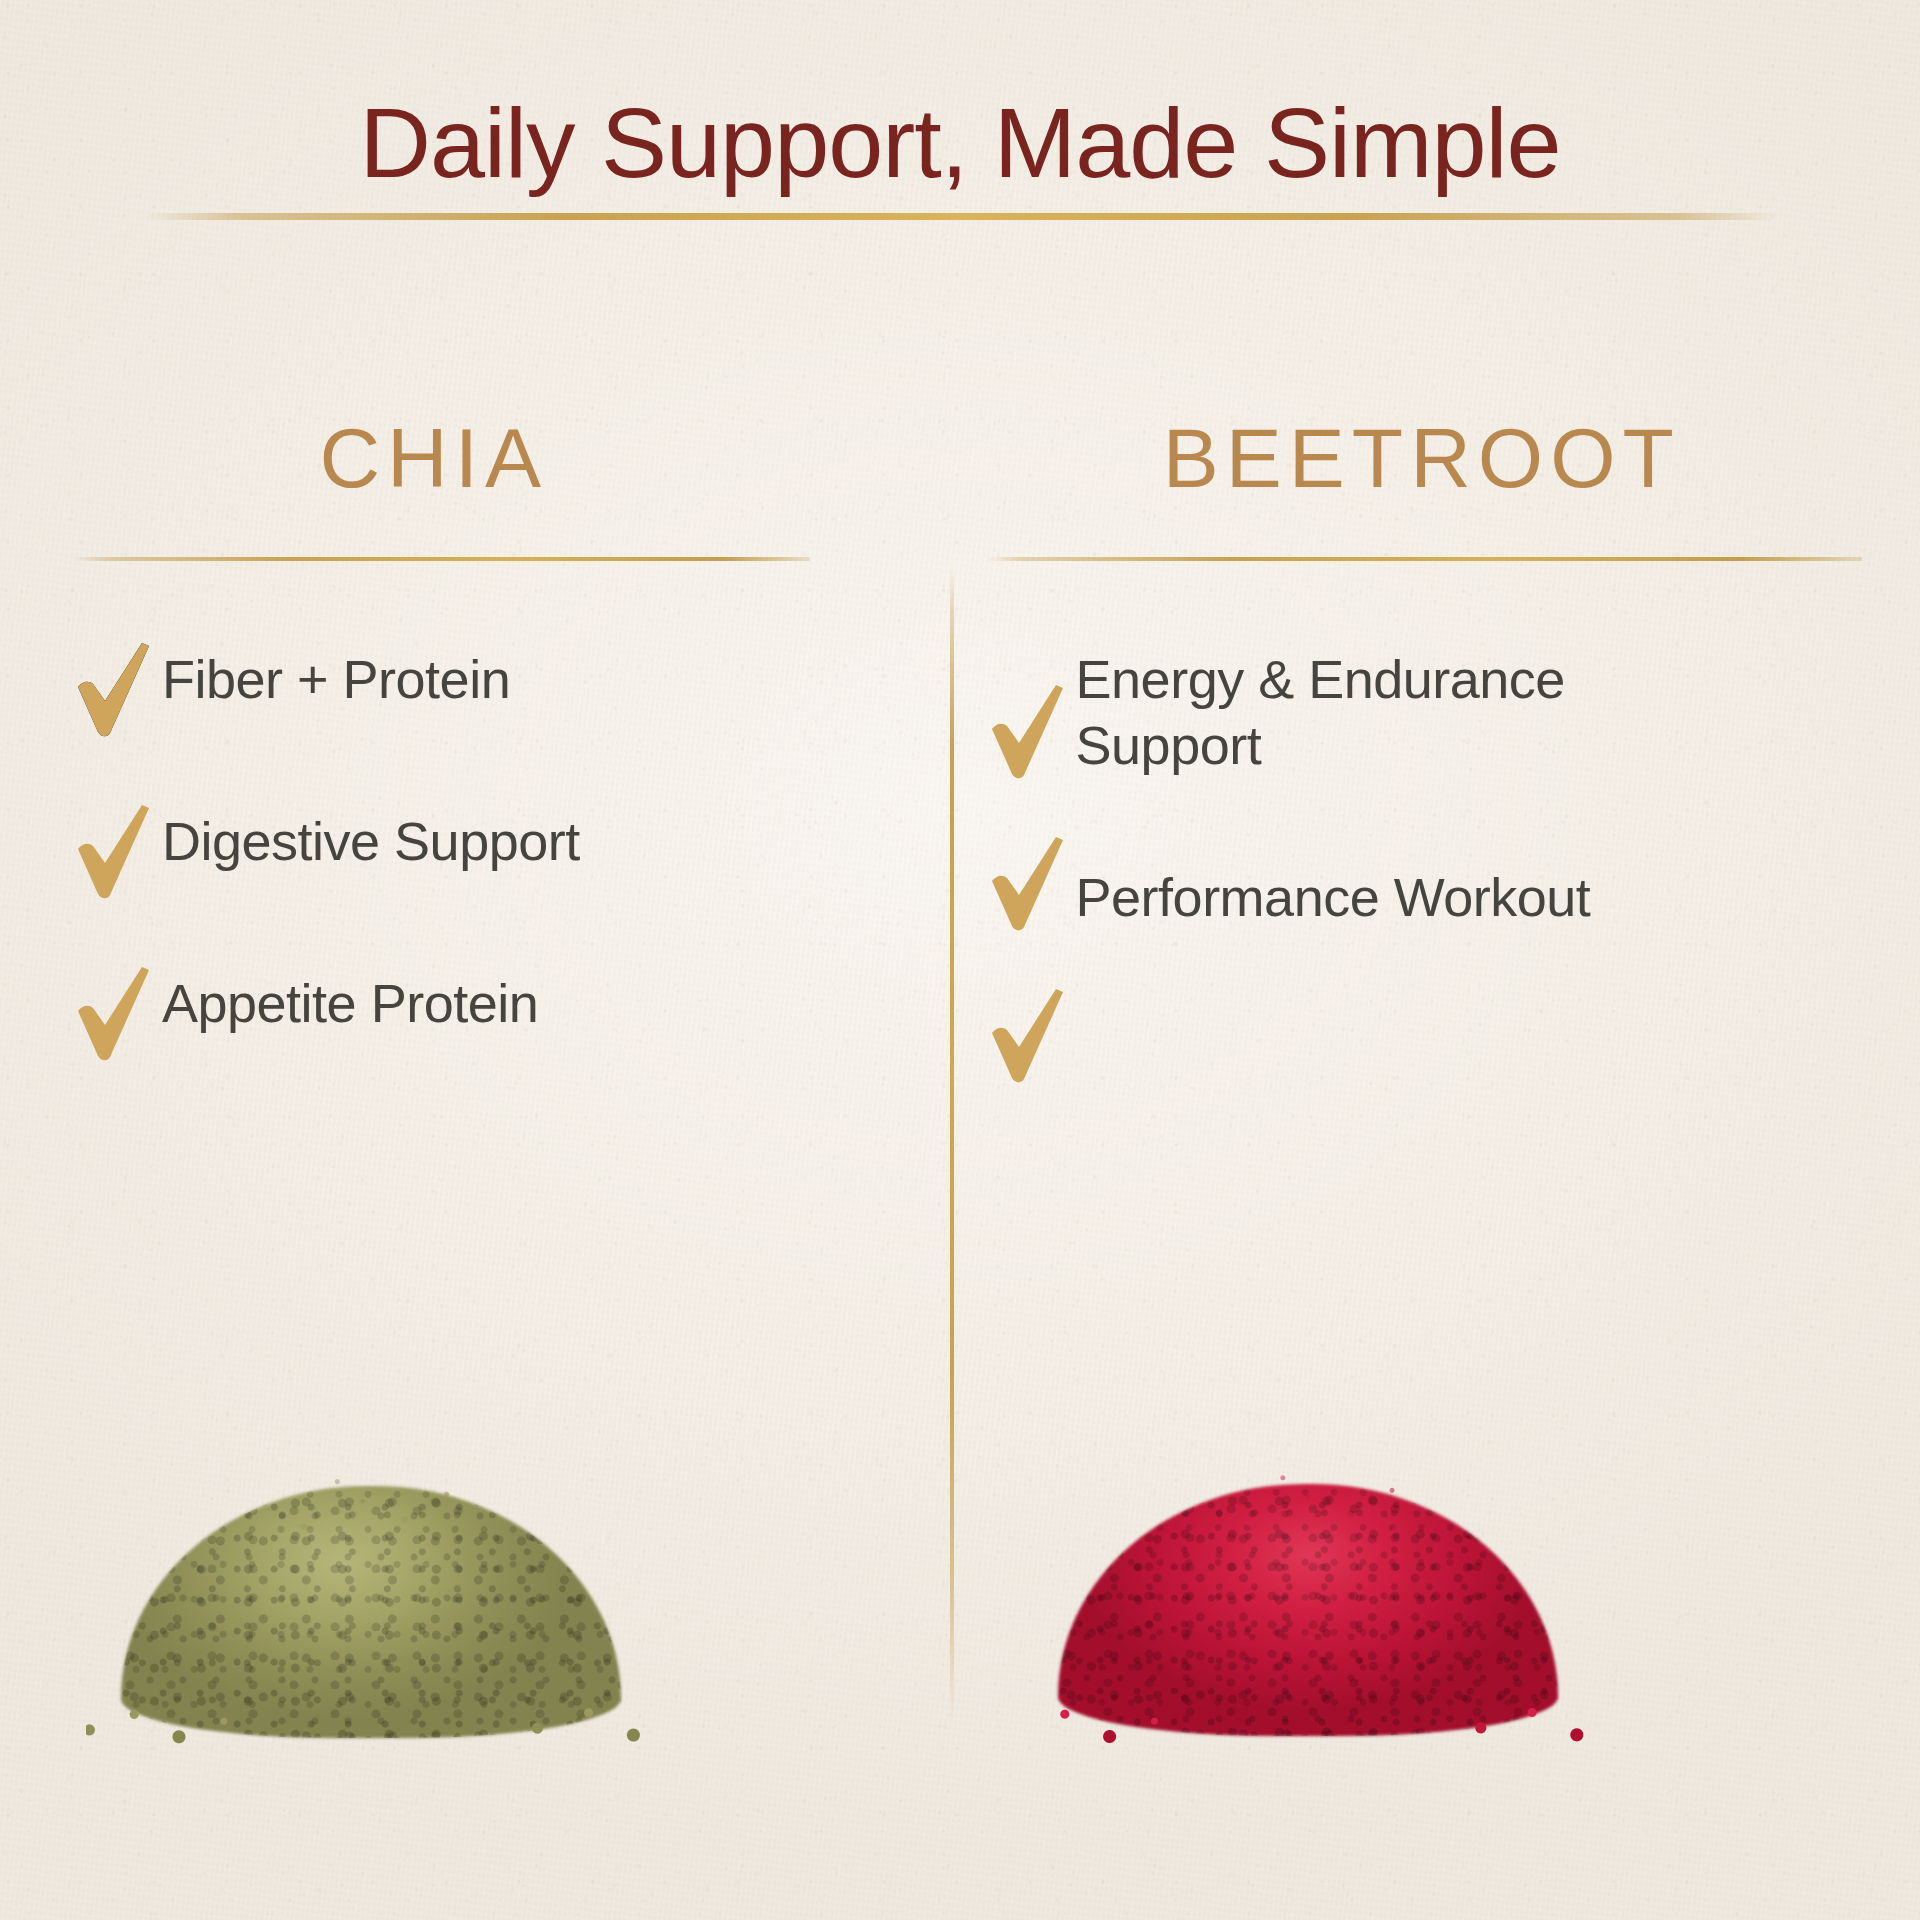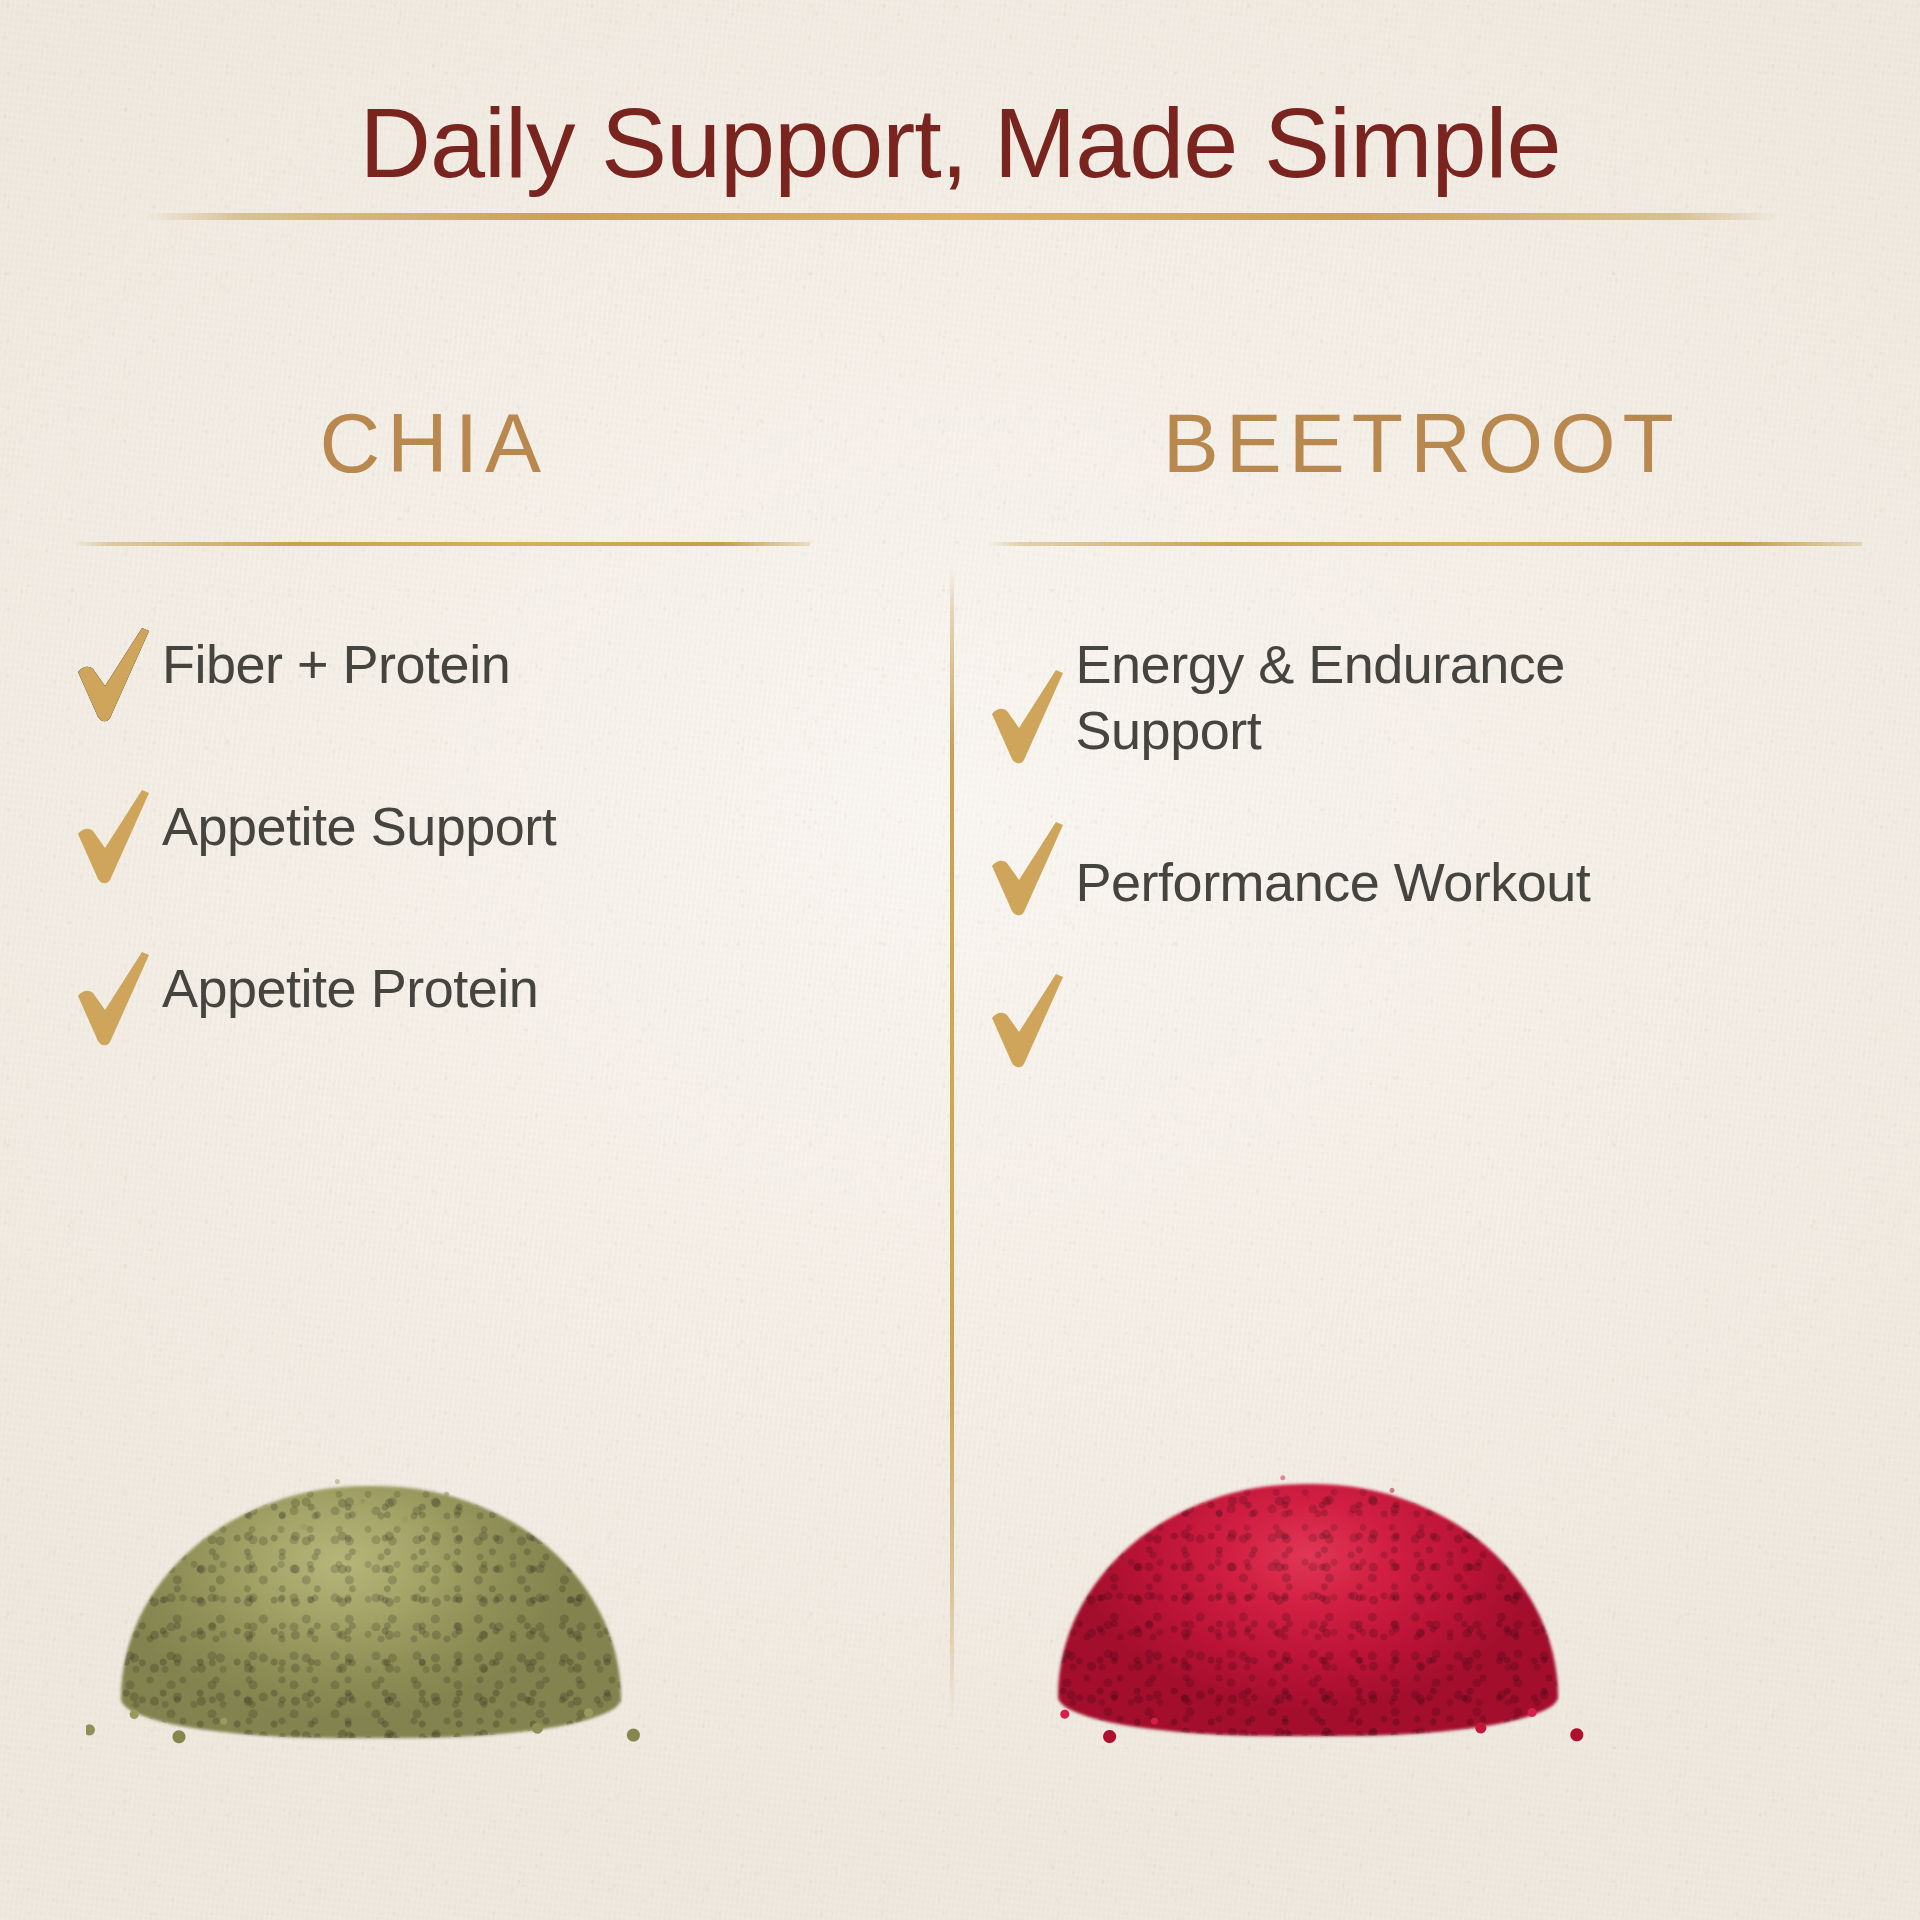--- a/index.html
+++ b/index.html
@@ -103,21 +103,21 @@
       #c5a056 16%,
       #cfa94f 42%,
       #c9a24f 70%,
       rgba(197,160,86,.55) 88%,
       rgba(197,160,86,0)  100%);
   }
 
   
   .cols {
     position:absolute;
-    top:401px; left:0; right:0;
+    top:416px; left:0; right:0;
     display:flex;
   }
   .col { position:relative; }
   .col-left  { width:950px; padding-left:72px;  padding-right:92px; }
   .col-right { width:1076px; padding-left:84px;  padding-right:58px; }
 
   .col-heading {
     font-family:"Liberation Sans", sans-serif;
     font-weight:400;
     font-size:84px;
@@ -327,21 +327,21 @@
           </span>
           <span class="benefit-text">Fiber + Protein</span>
         </div>
 
         <div class="benefit">
           <span class="check-icon">
             <svg viewBox="0 0 86 96" xmlns="http://www.w3.org/2000/svg">
               <path d="M6 46 C10 41 16 39 21 43 L33 60 L70 2 L77 5 L38 92 C35 97 29 96 26 91 Z" fill="#cea55a"></path>
             </svg>
           </span>
-          <span class="benefit-text">Appetite Support</span>
+          <span class="benefit-text">Digestive Support</span>
         </div>
 
         <div class="benefit">
           <span class="check-icon">
             <svg viewBox="0 0 86 96" xmlns="http://www.w3.org/2000/svg">
               <path d="M6 46 C10 41 16 39 21 43 L33 60 L70 2 L77 5 L38 92 C35 97 29 96 26 91 Z" fill="#cea55a"></path>
             </svg>
           </span>
           <span class="benefit-text">Appetite Protein</span>
         </div>

